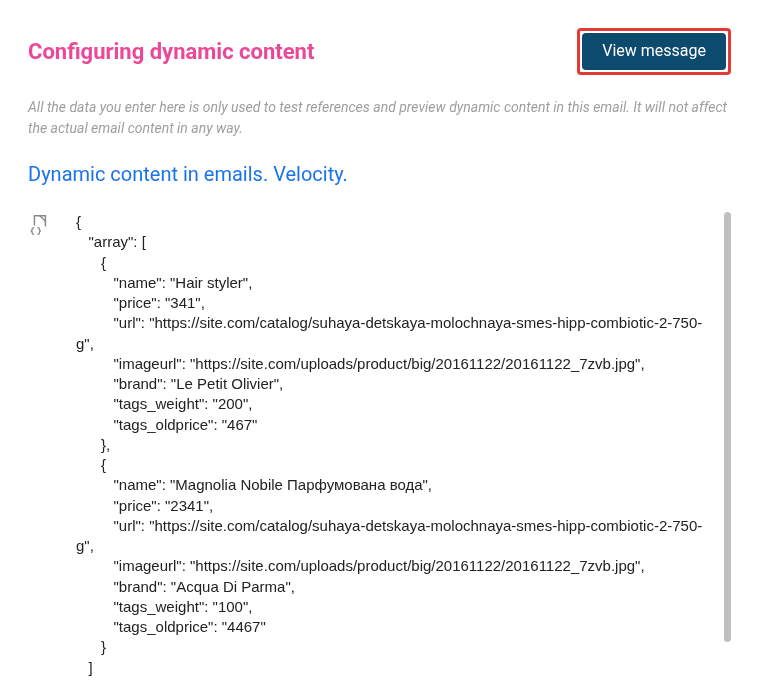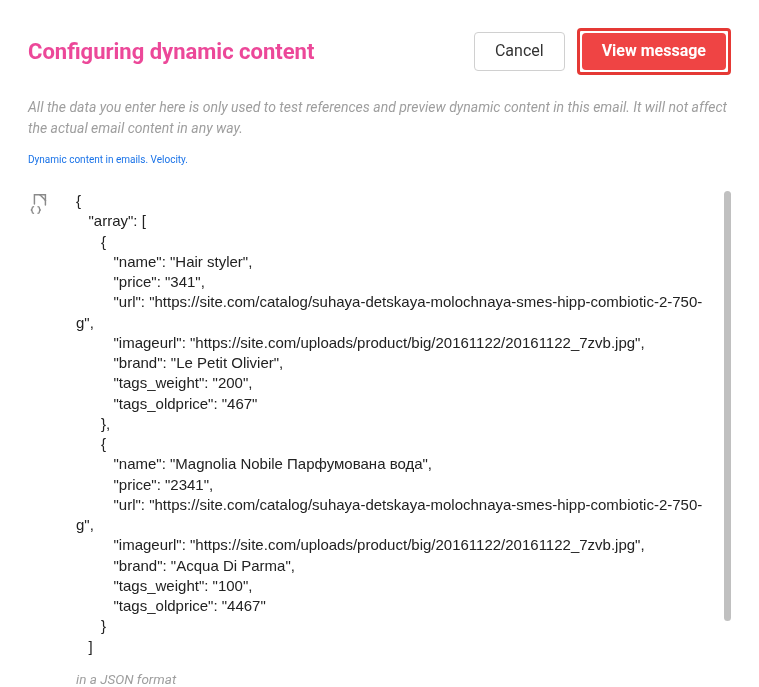--- a/index.html
+++ b/index.html
@@ -33,40 +33,40 @@
       cursor: pointer;
       font-family: inherit;
       line-height: 1.3;
     }
     .btn-cancel {
       background: #fff;
       border: 1px solid #d0d0d0;
       color: #333;
     }
     .btn-primary {
-      background: #ef4444;
+      background: #0c4a6e;
       border: none;
       color: #fff;
-      font-weight: 700;
+      font-weight: 400;
     }
     .highlight-box {
       border: 3px solid #e53935;
       border-radius: 4px;
       padding: 2px;
       display: inline-flex;
     }
     .description {
       font-size: 14px;
       color: #9e9e9e;
       font-style: italic;
       line-height: 1.55;
-      margin-bottom: 8px;
+      margin-bottom: 22px;
     }
     .link {
-      font-size: 10px;
+      font-size: 20px;
       color: #1a73e8;
       text-decoration: none;
       display: inline-block;
       margin-bottom: 26px;
     }
     .editor-area {
       display: flex;
       align-items: flex-start;
       position: relative;
     }
@@ -110,21 +110,20 @@
     }
   </style>
 </head>
 <body>
 
 
 
 <div class="header-row">
   <h1 class="title">Configuring dynamic content</h1>
   <div class="buttons">
-    <button class="btn btn-cancel">Cancel</button>
     <span class="highlight-box">
       <button class="btn btn-primary">View message</button>
     </span>
   </div>
 </div>
 
 <p class="description">All the data you enter here is only used to test references and preview dynamic content in this email. It will not affect the actual email content in any way.</p>
 
 <a href="#" class="link">Dynamic content in emails. Velocity.</a>
 

